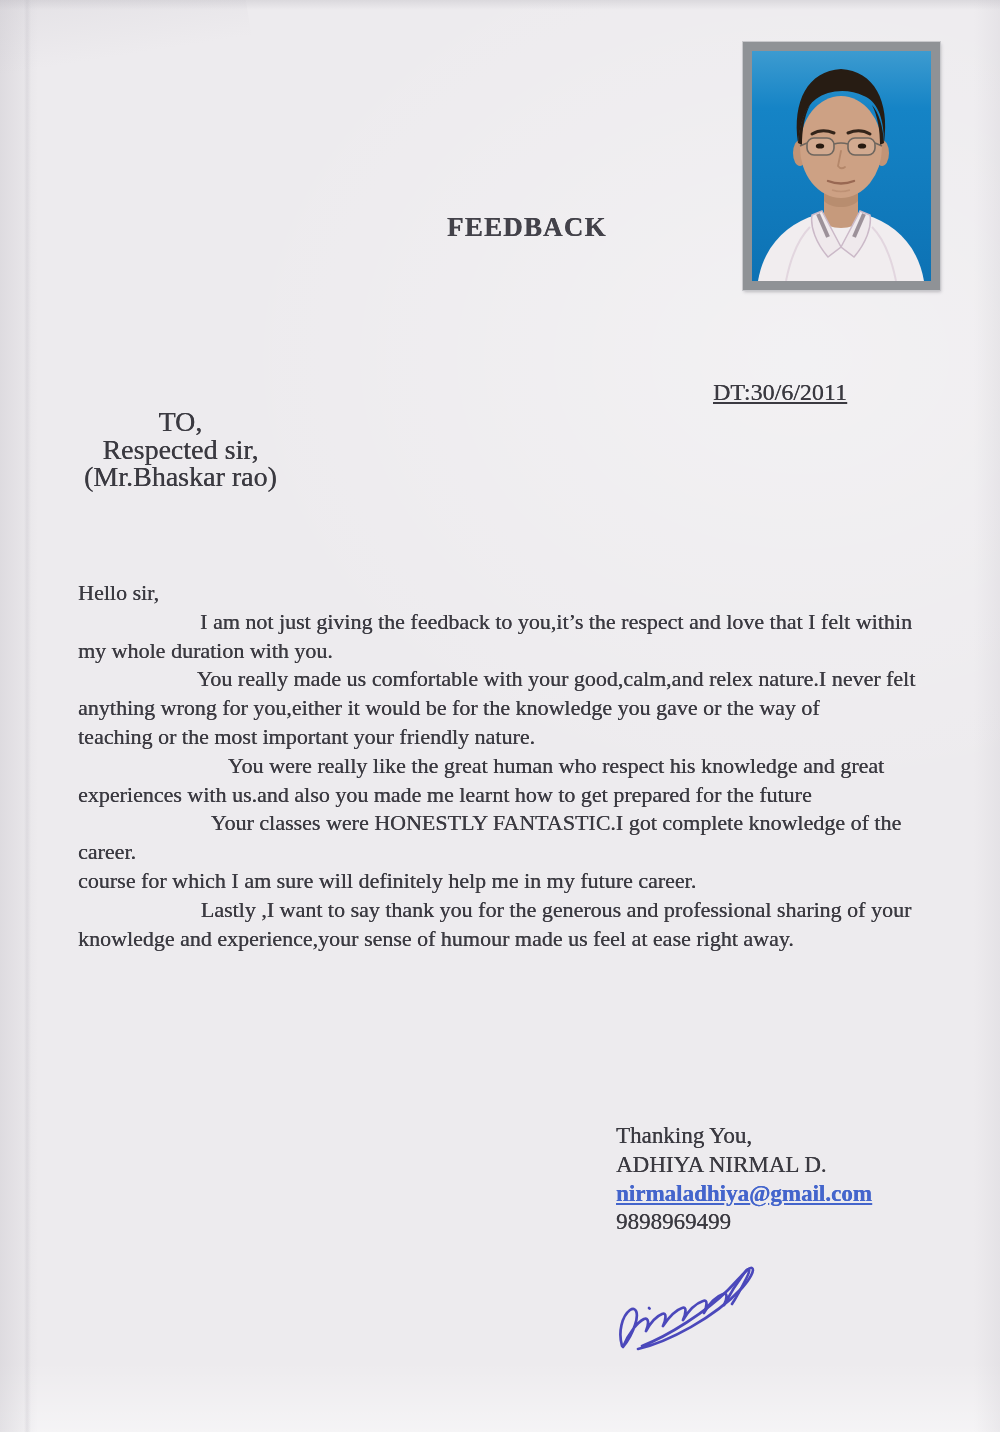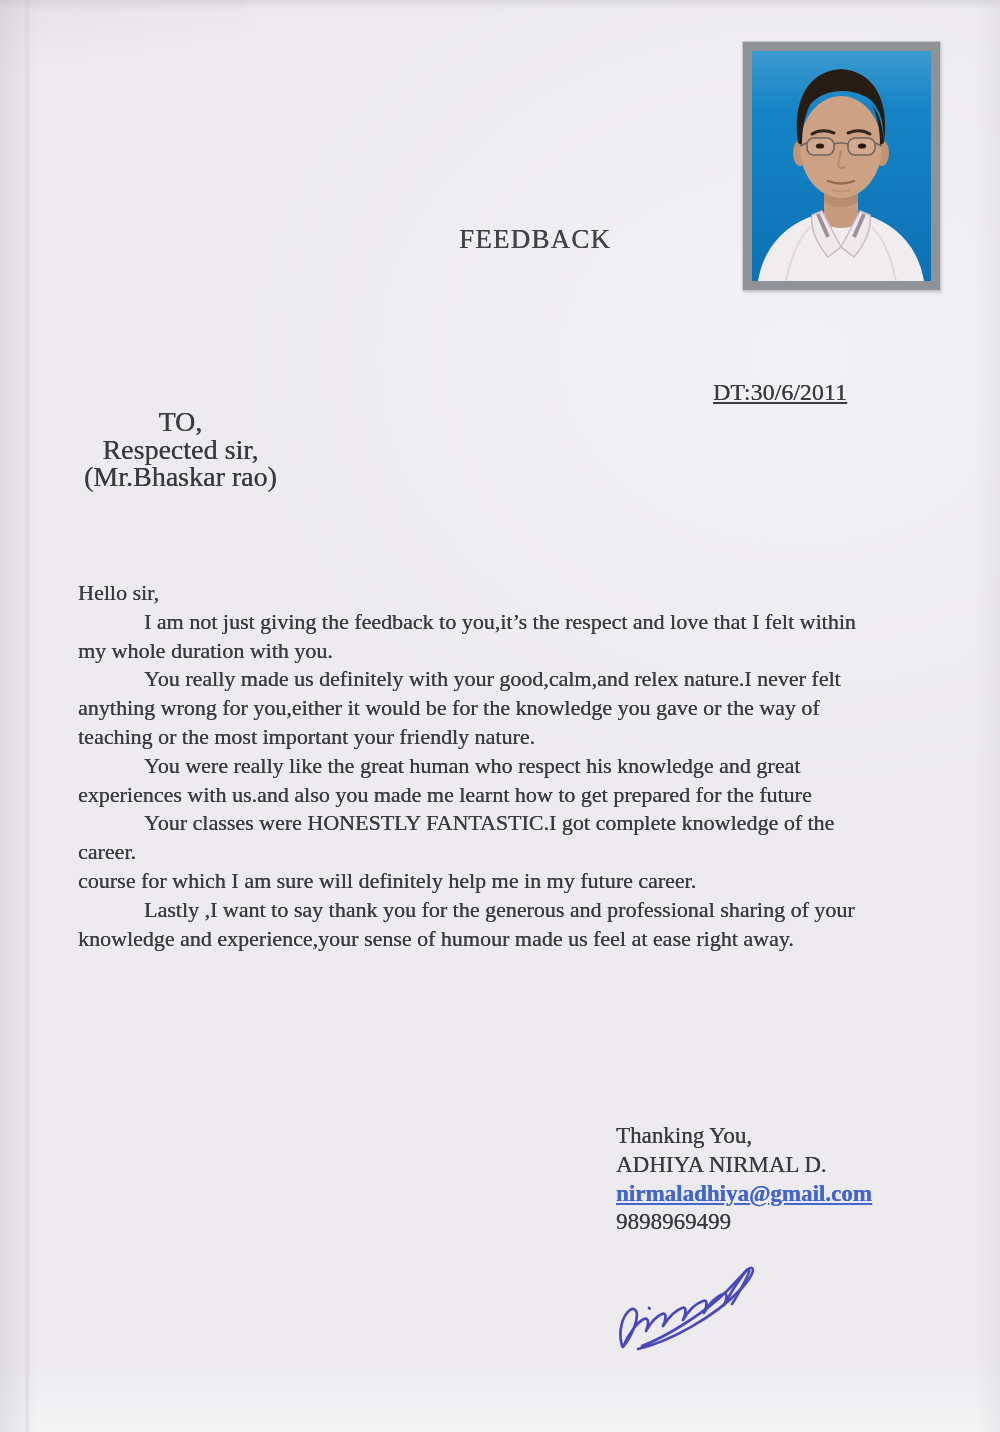--- a/index.html
+++ b/index.html
@@ -27,25 +27,25 @@
     width: 300px; height: 170px;
     transform: rotate(-9deg);
     background: linear-gradient(180deg, rgba(200,197,204,0.55), rgba(237,235,238,0));
     pointer-events: none;
   }
 
   .title {
     position: absolute;
     left: 447px; top: 212px;
     font-size: 27px;
-    font-weight: 400;
+    font-weight: 700;
     letter-spacing: 1.2px;
     color: #43424a;
     text-shadow: 0.35px 0 0 currentColor;
-    margin: 12px;
+    margin: 0;
   }
 
   .photo-frame {
     position: absolute;
     left: 743px; top: 42px;
     width: 197px; height: 248px;
     box-sizing: border-box;
     border: 9px solid #8f9296;
     outline: 1px solid #c8c8cc;
     background: #1080c4;
@@ -72,21 +72,21 @@
 
   .letter-body {
     position: absolute;
     left: 78px; top: 579px;
     width: 890px;
     font-size: 22px;
     line-height: 28.8px;
     text-shadow: 0.25px 0 0 currentColor;
   }
   .body-line { white-space: nowrap; }
-  .body-line.indent { padding-left: 66px; }
+  .body-line.indent { padding-left: 66px; text-align: center; }
 
   .closing {
     position: absolute;
     left: 588px; top: 1122px;
     font-size: 23px;
     line-height: 28.8px;
     text-shadow: 0.25px 0 0 currentColor;
     margin-left: 28px;
   }
   .closing .email {
@@ -166,21 +166,21 @@
   <div class="recipient">
     <div>TO,</div>
     <div>Respected sir,</div>
     <div>(Mr.Bhaskar rao)</div>
   </div>
 
   <div class="letter-body">
       <div class="body-line">Hello sir,</div>
       <div class="body-line indent">I am not just giving the feedback to you,it’s  the respect and love that I felt within</div>
       <div class="body-line">my whole duration with you.</div>
-      <div class="body-line indent">You really made us definitely with your good,calm,and relex nature.I never felt</div>
+      <div class="body-line indent">You really made us comfortable with your good,calm,and relex nature.I never felt</div>
       <div class="body-line">anything wrong for you,either it would be for the knowledge you gave or the way of</div>
       <div class="body-line">teaching or the most important your friendly nature.</div>
       <div class="body-line indent">You were really like the great human who respect his knowledge and great</div>
       <div class="body-line">experiences with us.and also you made me learnt how to get prepared for the future</div>
       <div class="body-line indent">Your classes were HONESTLY FANTASTIC.I got complete knowledge of the</div>
       <div class="body-line">career.</div>
       <div class="body-line">course for which I am sure will definitely help me in my future career.</div>
       <div class="body-line indent">Lastly ,I want to say thank you for the generous and professional sharing of your</div>
       <div class="body-line">knowledge and experience,your sense of humour made us feel at ease right away.</div>
     </div>

